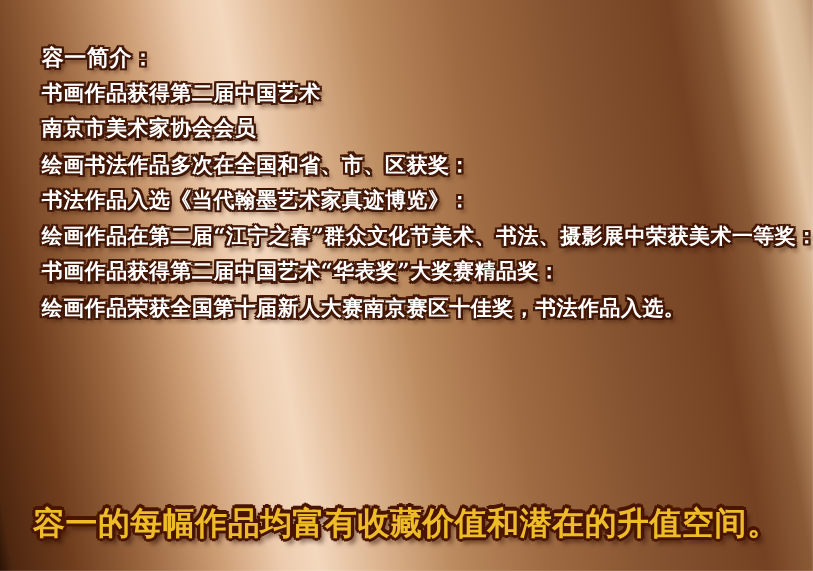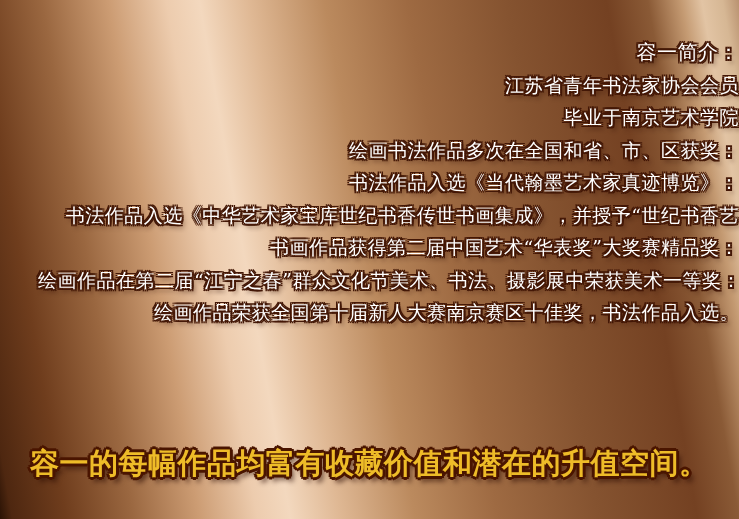--- a/index.html
+++ b/index.html
@@ -33,64 +33,62 @@
       #c49a72 93%,
       #e2c4a4 95.5%,
       #d6b794 98%,
       #b99270 100%);
     box-sizing: border-box;
     padding: 36px 0 0 38px;
   }
 
   .bio-line {
     font-size: 19px;
-    font-weight: normal;
+    font-weight: bold;
     line-height: 32.5px;
     height: 32.5px;
     white-space: nowrap;
     color: #ffffff;
     letter-spacing: 0.5px;
     text-shadow:
       -2px -2px 0 #431706,  2px -2px 0 #431706,
       -2px  2px 0 #431706,  2px  2px 0 #431706,
       -2px  0   0 #431706,  2px  0   0 #431706,
        0   -2px 0 #431706,  0    2px 0 #431706,
        3px  4px 4px rgba(45, 12, 0, 0.65);
-    text-align: right;
   }
 
   .bio-title {
     font-size: 20px;
   }
 
   .bio-highlight {
     position: absolute;
     left: 30px;
-    top: 444px;
+    top: 456px;
     font-size: 29px;
     font-weight: bold;
     line-height: 38px;
     white-space: nowrap;
     color: #eebc28;
     letter-spacing: 0.5px;
     text-shadow:
       -2px -2px 0 #4a1500,  2px -2px 0 #4a1500,
       -2px  2px 0 #4a1500,  2px  2px 0 #4a1500,
       -3px  0   0 #4a1500,  3px  0   0 #4a1500,
        0   -3px 0 #4a1500,  0    3px 0 #4a1500,
        4px  5px 5px rgba(40, 10, 0, 0.75);
   }
 </style>
 </head>
 <body>
 
 <div class="banner">
   <div class="bio-line bio-title">容一简介：</div>
-  <div class="bio-line">江苏省青年书法家协会会员</div>
-  <div class="bio-line">毕业于南京艺术学院</div>
+  <div class="bio-line">书画作品获得第二届中国艺术</div>
+  <div class="bio-line">南京市美术家协会会员</div>
   <div class="bio-line">绘画书法作品多次在全国和省、市、区获奖：</div>
   <div class="bio-line">书法作品入选《当代翰墨艺术家真迹博览》：</div>
-  <div class="bio-line">书法作品入选《中华艺术家宝库世纪书香传世书画集成》，并授予“世纪书香艺</div>
+  <div class="bio-line">绘画作品在第二届“江宁之春”群众文化节美术、书法、摄影展中荣获美术一等奖：</div>
   <div class="bio-line">书画作品获得第二届中国艺术“华表奖”大奖赛精品奖：</div>
-  <div class="bio-line">绘画作品在第二届“江宁之春”群众文化节美术、书法、摄影展中荣获美术一等奖：</div>
   <div class="bio-line">绘画作品荣获全国第十届新人大赛南京赛区十佳奖，书法作品入选。</div>
   <div class="bio-highlight">容一的每幅作品均富有收藏价值和潜在的升值空间。</div>
 </div>
 
 </body></html>

